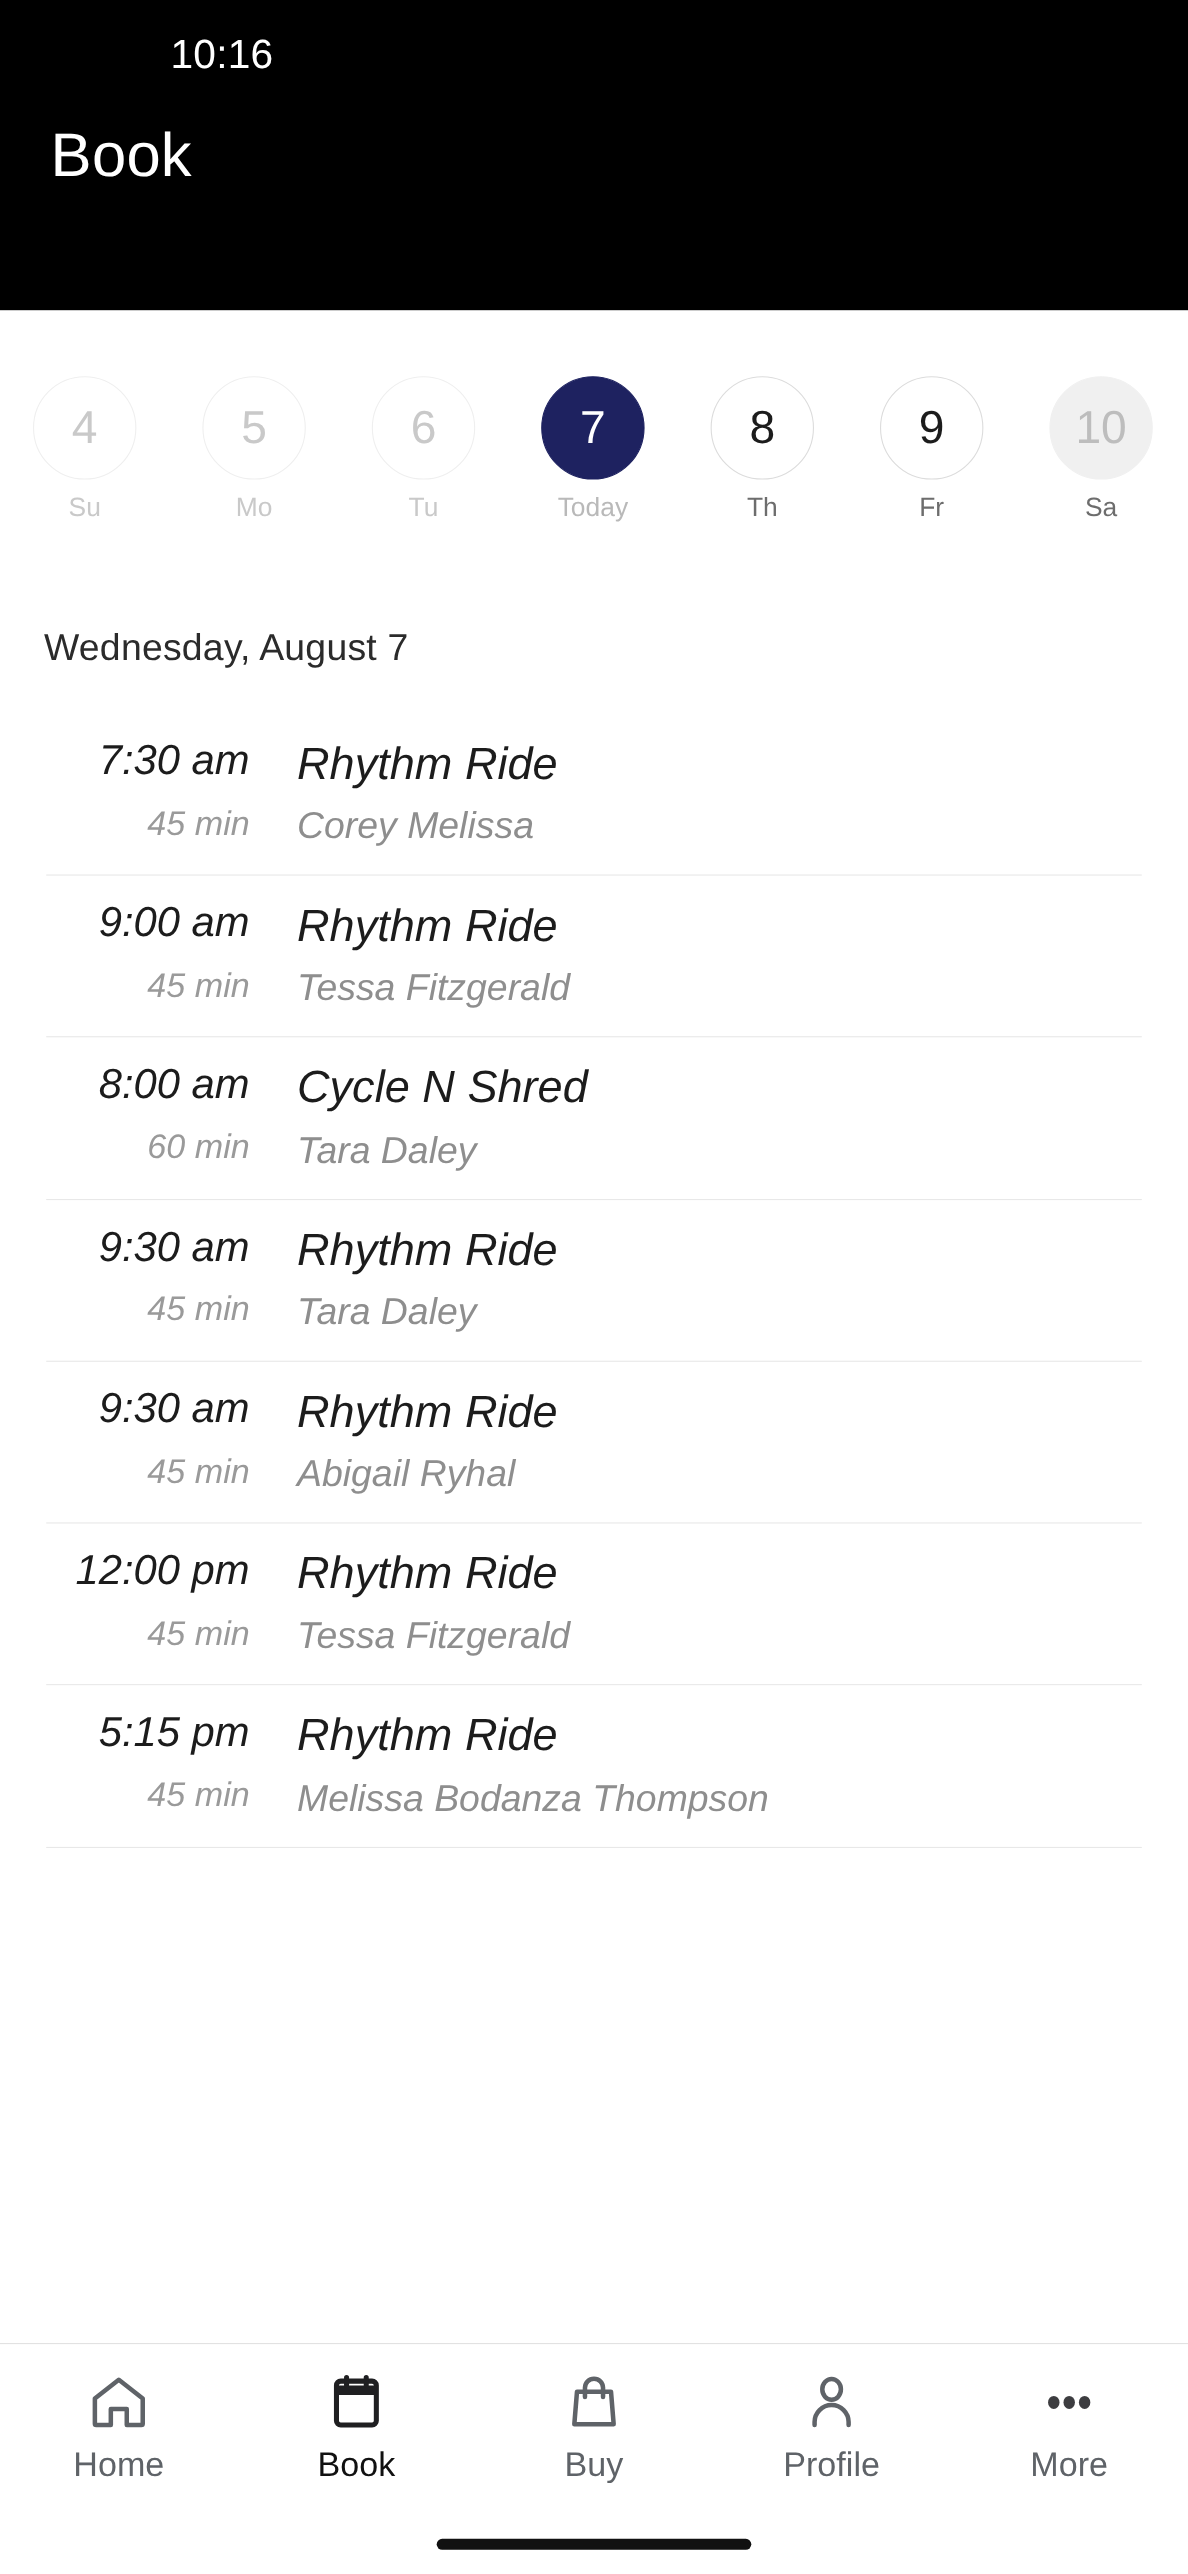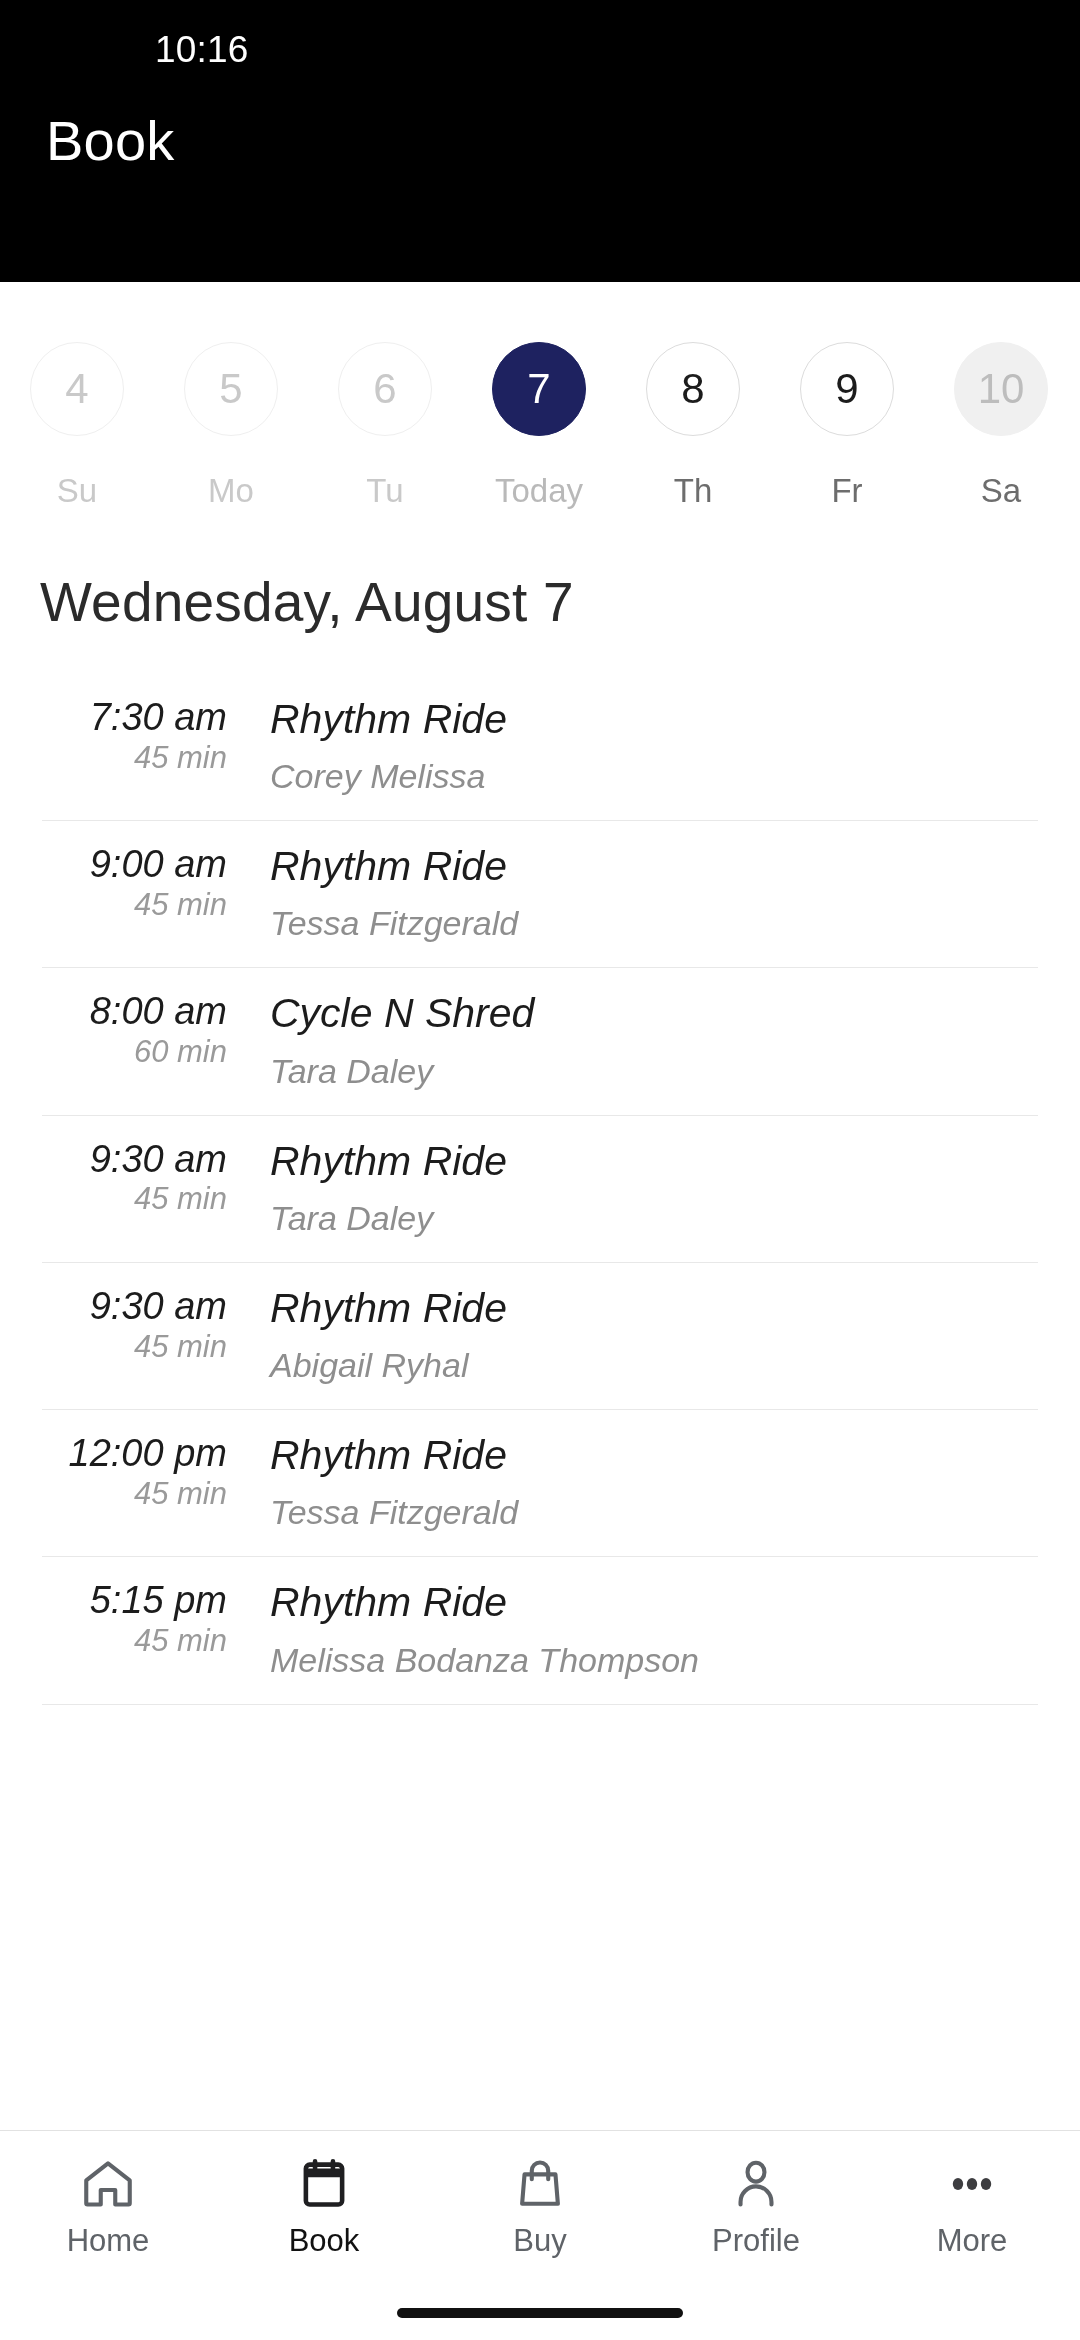--- a/index.html
+++ b/index.html
@@ -79,30 +79,29 @@
     color:#ffffff;
   }
   .daycol.selected .daylabel { color:#b9b9b9; }
   .daycol.muted .daycirc {
     background:#f0f0f0;
     border-color:#f0f0f0;
     color:#bdbdbd;
   }
   .daycol.muted .daylabel { color:#6d6d6d; }
   .daylabel {
-    font-size:33px;
+    font-size:24px;
     color:#6d6d6d;
     line-height:1;
-    margin-top:24px;
   }
 
   
   .date-heading {
     padding:48px 0 40px 40px;
-    font-size:55px;
+    font-size:34px;
     color:#2b2b2b;
     font-weight:400;
     letter-spacing:0.2px;
   }
 
   
   .classlist {
     flex:1 1 auto;
     overflow:hidden;
     padding:0 0 0 0;
@@ -125,21 +124,21 @@
     padding-right:0;
   }
   .class-time {
     font-size:38px;
     color:#1c1c1c;
     line-height:1.15;
   }
   .class-dur {
     font-size:31px;
     color:#9a9a9a;
-    margin-top:0;
+    margin-top:16px;
     line-height:1.15;
   }
   .class-infocol {
     padding-left:43px;
     display:flex;
     flex-direction:column;
   }
   .class-name {
     font-size:41px;
     color:#1c1c1c;

